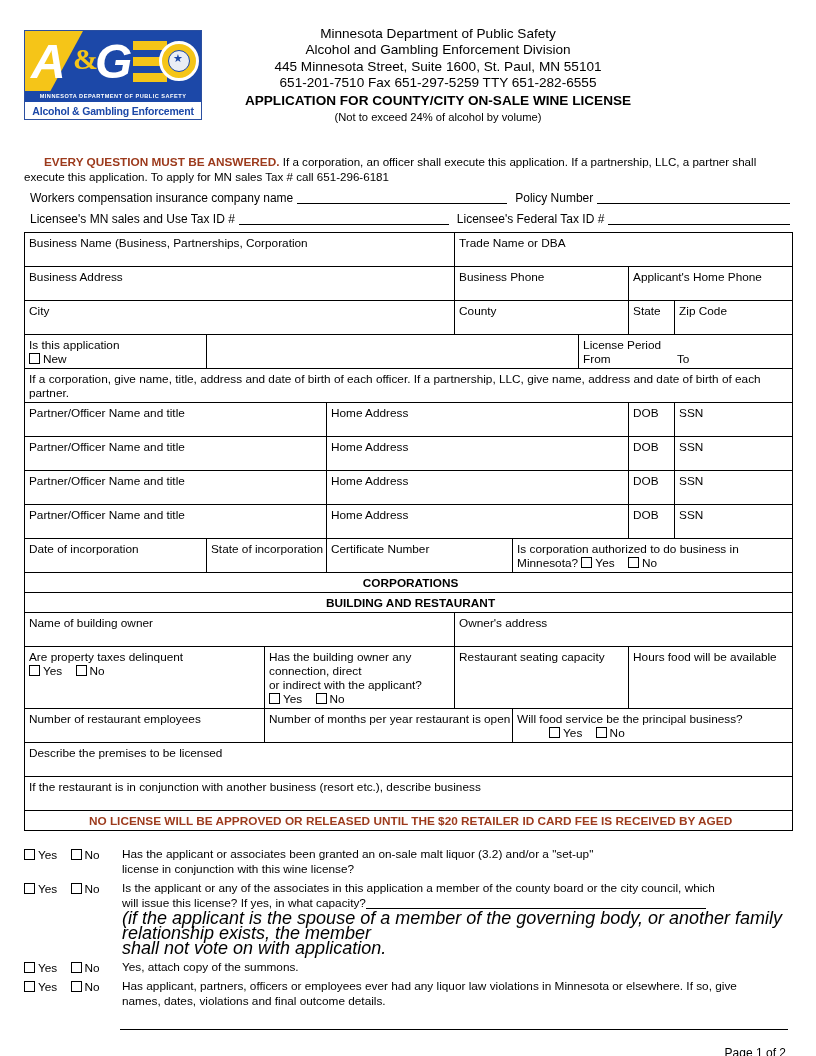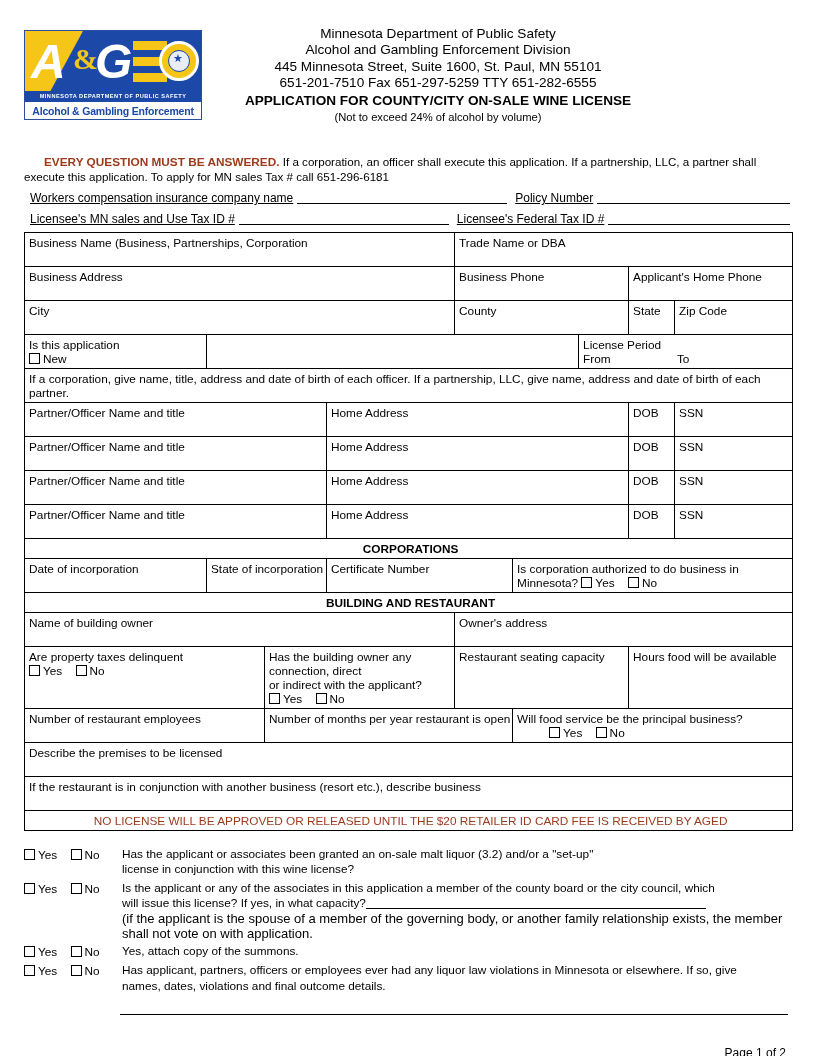--- a/index.html
+++ b/index.html
@@ -137,21 +137,21 @@
   }
 
   
   .ul-row {
     margin: 0 24px;
     display: flex;
     align-items: flex-end;
     font-size: 12px;
     height: 21px;
   }
-  .ul-row .lab { white-space: nowrap; padding-left: 6px; text-decoration: underline; }
+  .ul-row .lab { white-space: nowrap; padding-left: 6px; }
   .ul-row .line {
     flex: 1;
     border-bottom: 1px solid #000;
     height: 14px;
     margin: 0 2px 1px 4px;
   }
   .ul-row .line.fixed-a { flex: 0 0 210px; }
 
   
   table.form {
@@ -178,21 +178,21 @@
   }
   td.note {
     font-size: 8.9px;
     padding: 1px 0 1px 4px;
     height: 12px;
     line-height: 11px;
   }
   td.redband {
     text-align: center;
     color: #9c3a1c;
-    font-weight: normal;
+    font-weight: bold;
     font-size: 10.6px;
     padding: 2px 0;
     height: 16px;
   }
 
   
   .cb {
     display: inline-block;
     width: 11px; height: 11px;
     border: 1px solid #000;
@@ -224,21 +224,21 @@
     font-size: 11.8px;
     line-height: 15.2px;
   }
   .q-text .inline-line {
     display: inline-block;
     border-bottom: 1px solid #000;
     width: 340px;
     height: 11px;
     vertical-align: -2px;
   }
-  .q-sub { font-size: 13px; line-height: 15.2px; }
+  .q-sub { font-size: 18px; line-height: 15.2px; font-style: italic; }
 
   .bottom-rule {
     margin: 20px 24px 0 120px;
     border-bottom: 1px solid #000;
     height: 1px;
     width: 668px;
   }
   .footer {
     position: absolute;
     right: 30px;
@@ -379,37 +379,37 @@
       <td class="tall" colspan="2">SSN</td>
     </tr>
     <tr>
       <td class="tall" colspan="4">Partner/Officer Name and title</td>
       <td class="tall" colspan="5">Home Address</td>
       <td class="tall" colspan="1">DOB</td>
       <td class="tall" colspan="2">SSN</td>
     </tr>
 
     <tr>
-      <td class="hdrband" colspan="12">CORPORATIONS</td>
-    </tr>
-
-    <tr>
       <td class="mid" colspan="2">Date of incorporation</td>
       <td class="mid" colspan="2">State of incorporation</td>
       <td class="mid" colspan="3">Certificate Number</td>
       <td class="mid" colspan="5">
         <div>Is corporation authorized to do business in</div>
         <div>
           <span>Minnesota?</span>
           <span class="cb-wrap"><span class="cb"></span><span>Yes</span></span>
           <span class="cb-wrap"><span class="cb"></span><span>No</span></span>
         </div>
       </td>
     </tr>
 
+    <tr>
+      <td class="hdrband" colspan="12">CORPORATIONS</td>
+    </tr>
+
 
     <tr>
       <td class="hdrband" colspan="12">BUILDING AND RESTAURANT</td>
     </tr>
 
     <tr>
       <td class="tall" colspan="6">Name of building owner</td>
       <td class="tall" colspan="6">Owner's address</td>
     </tr>
 

